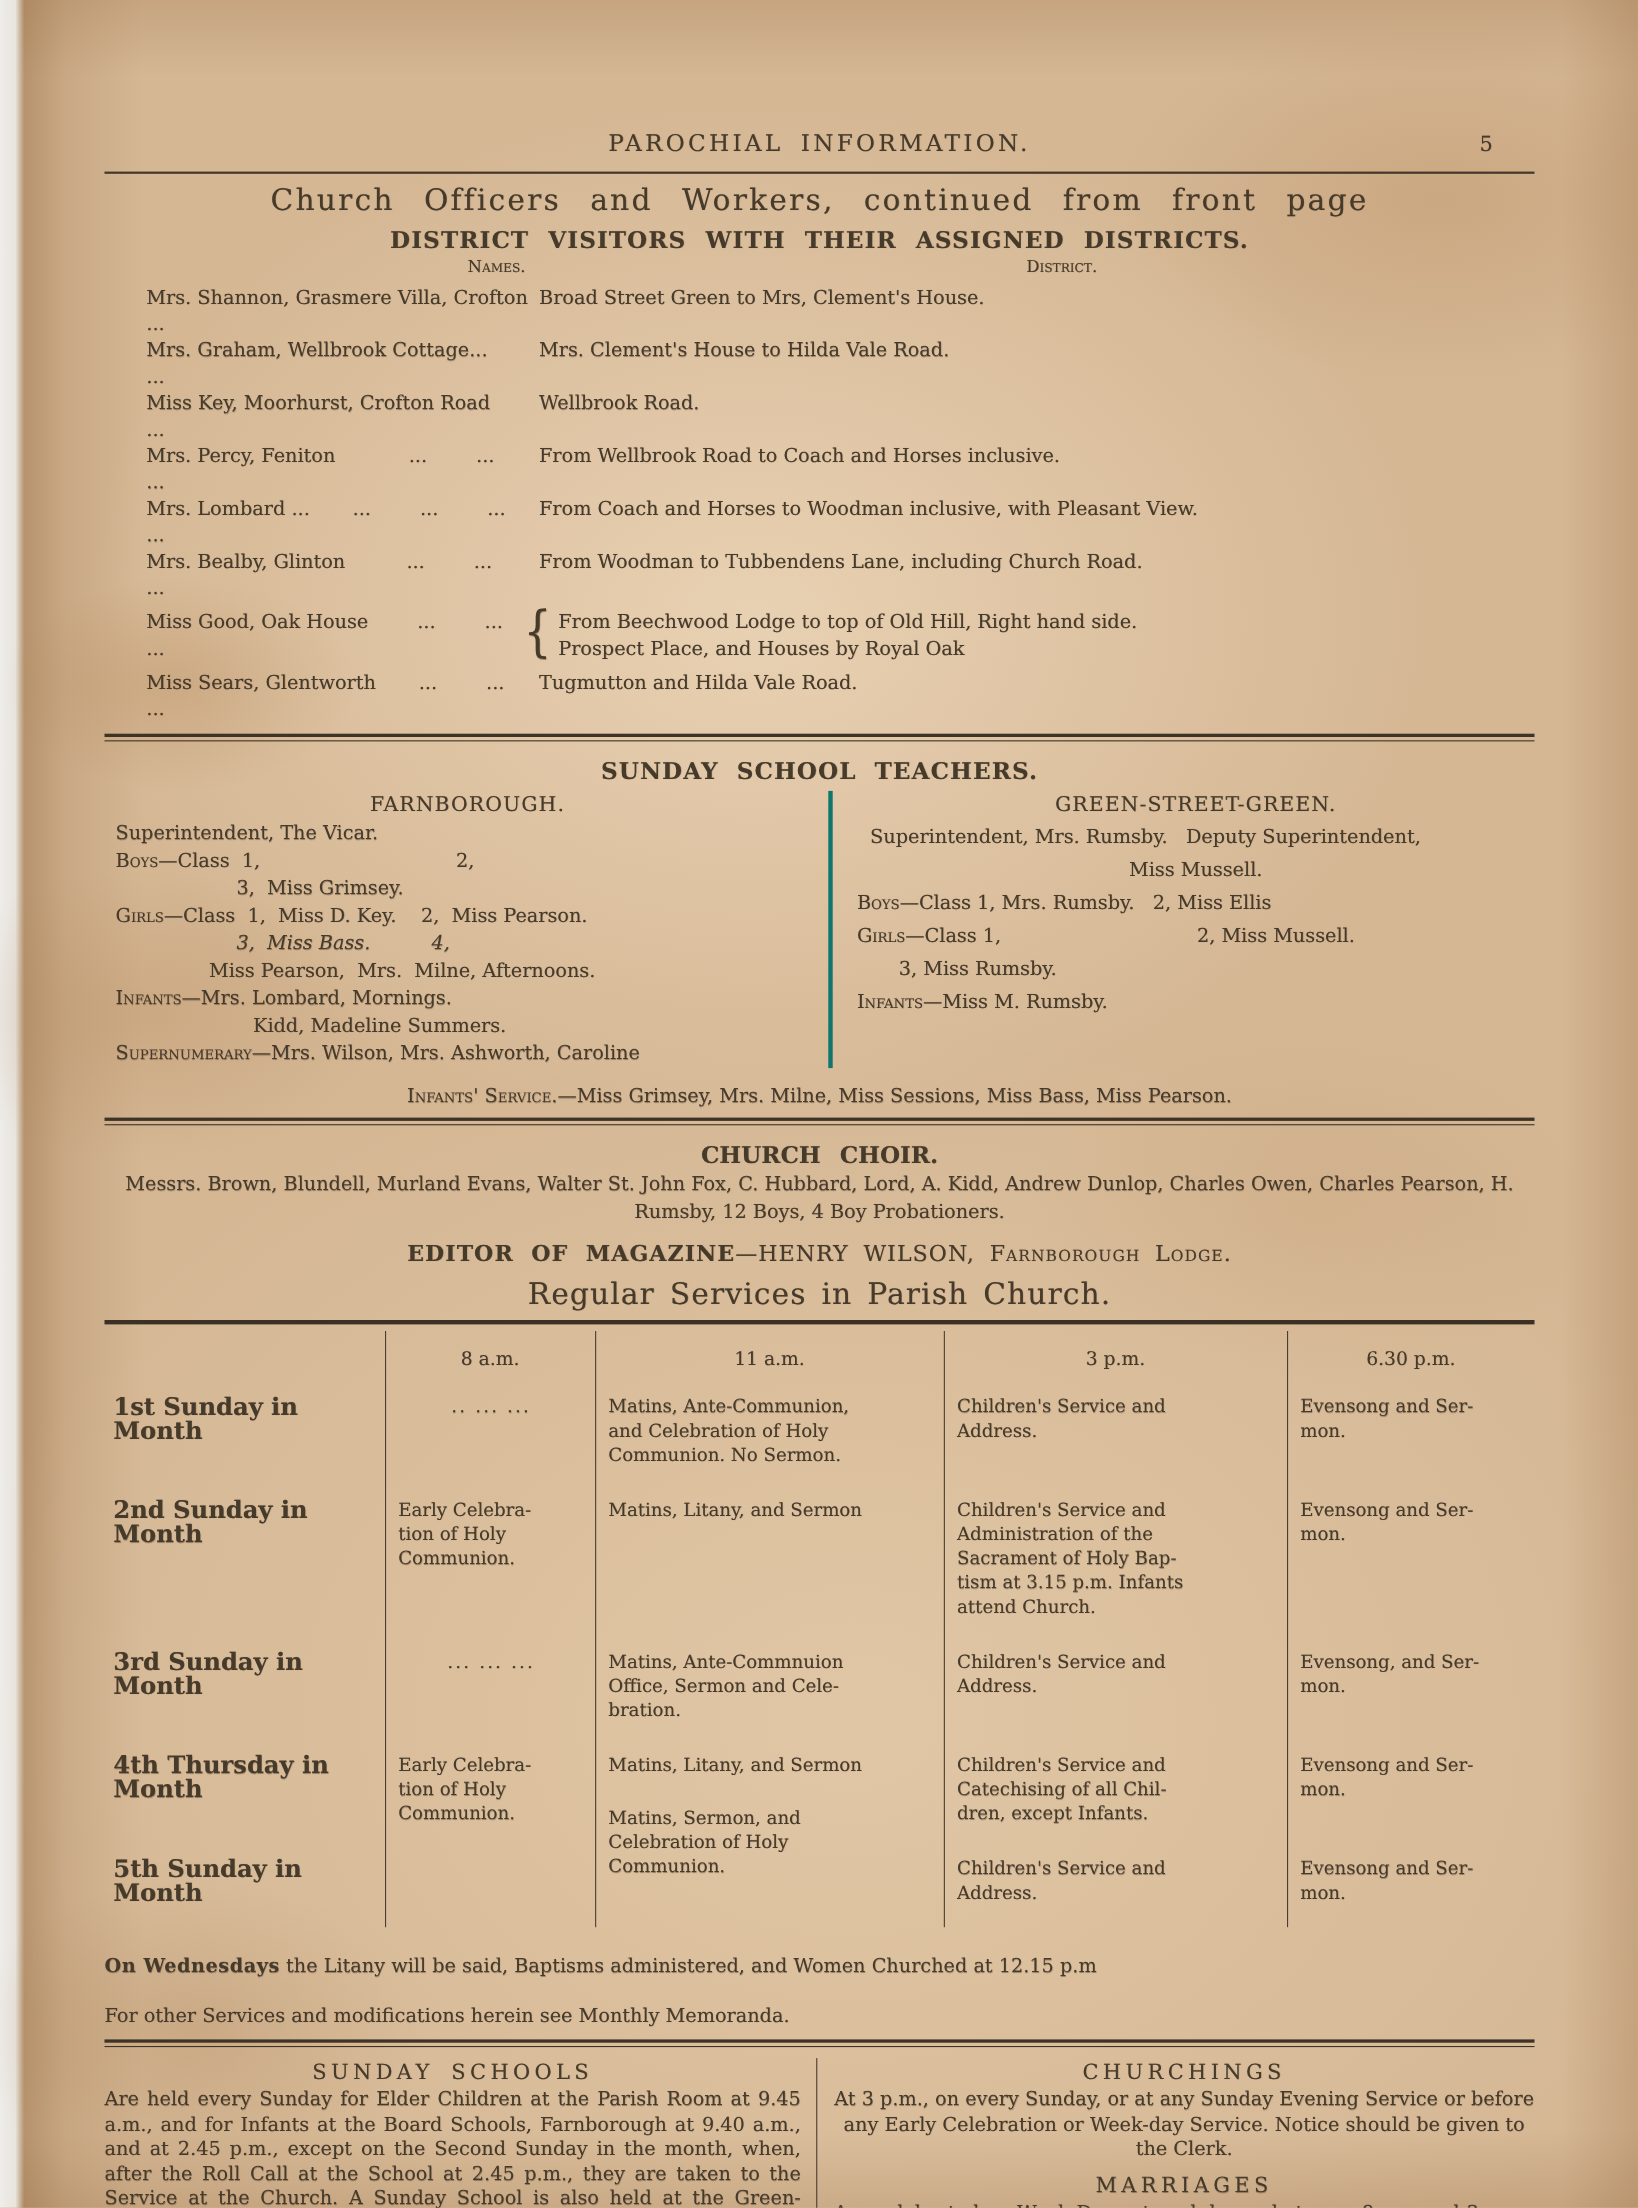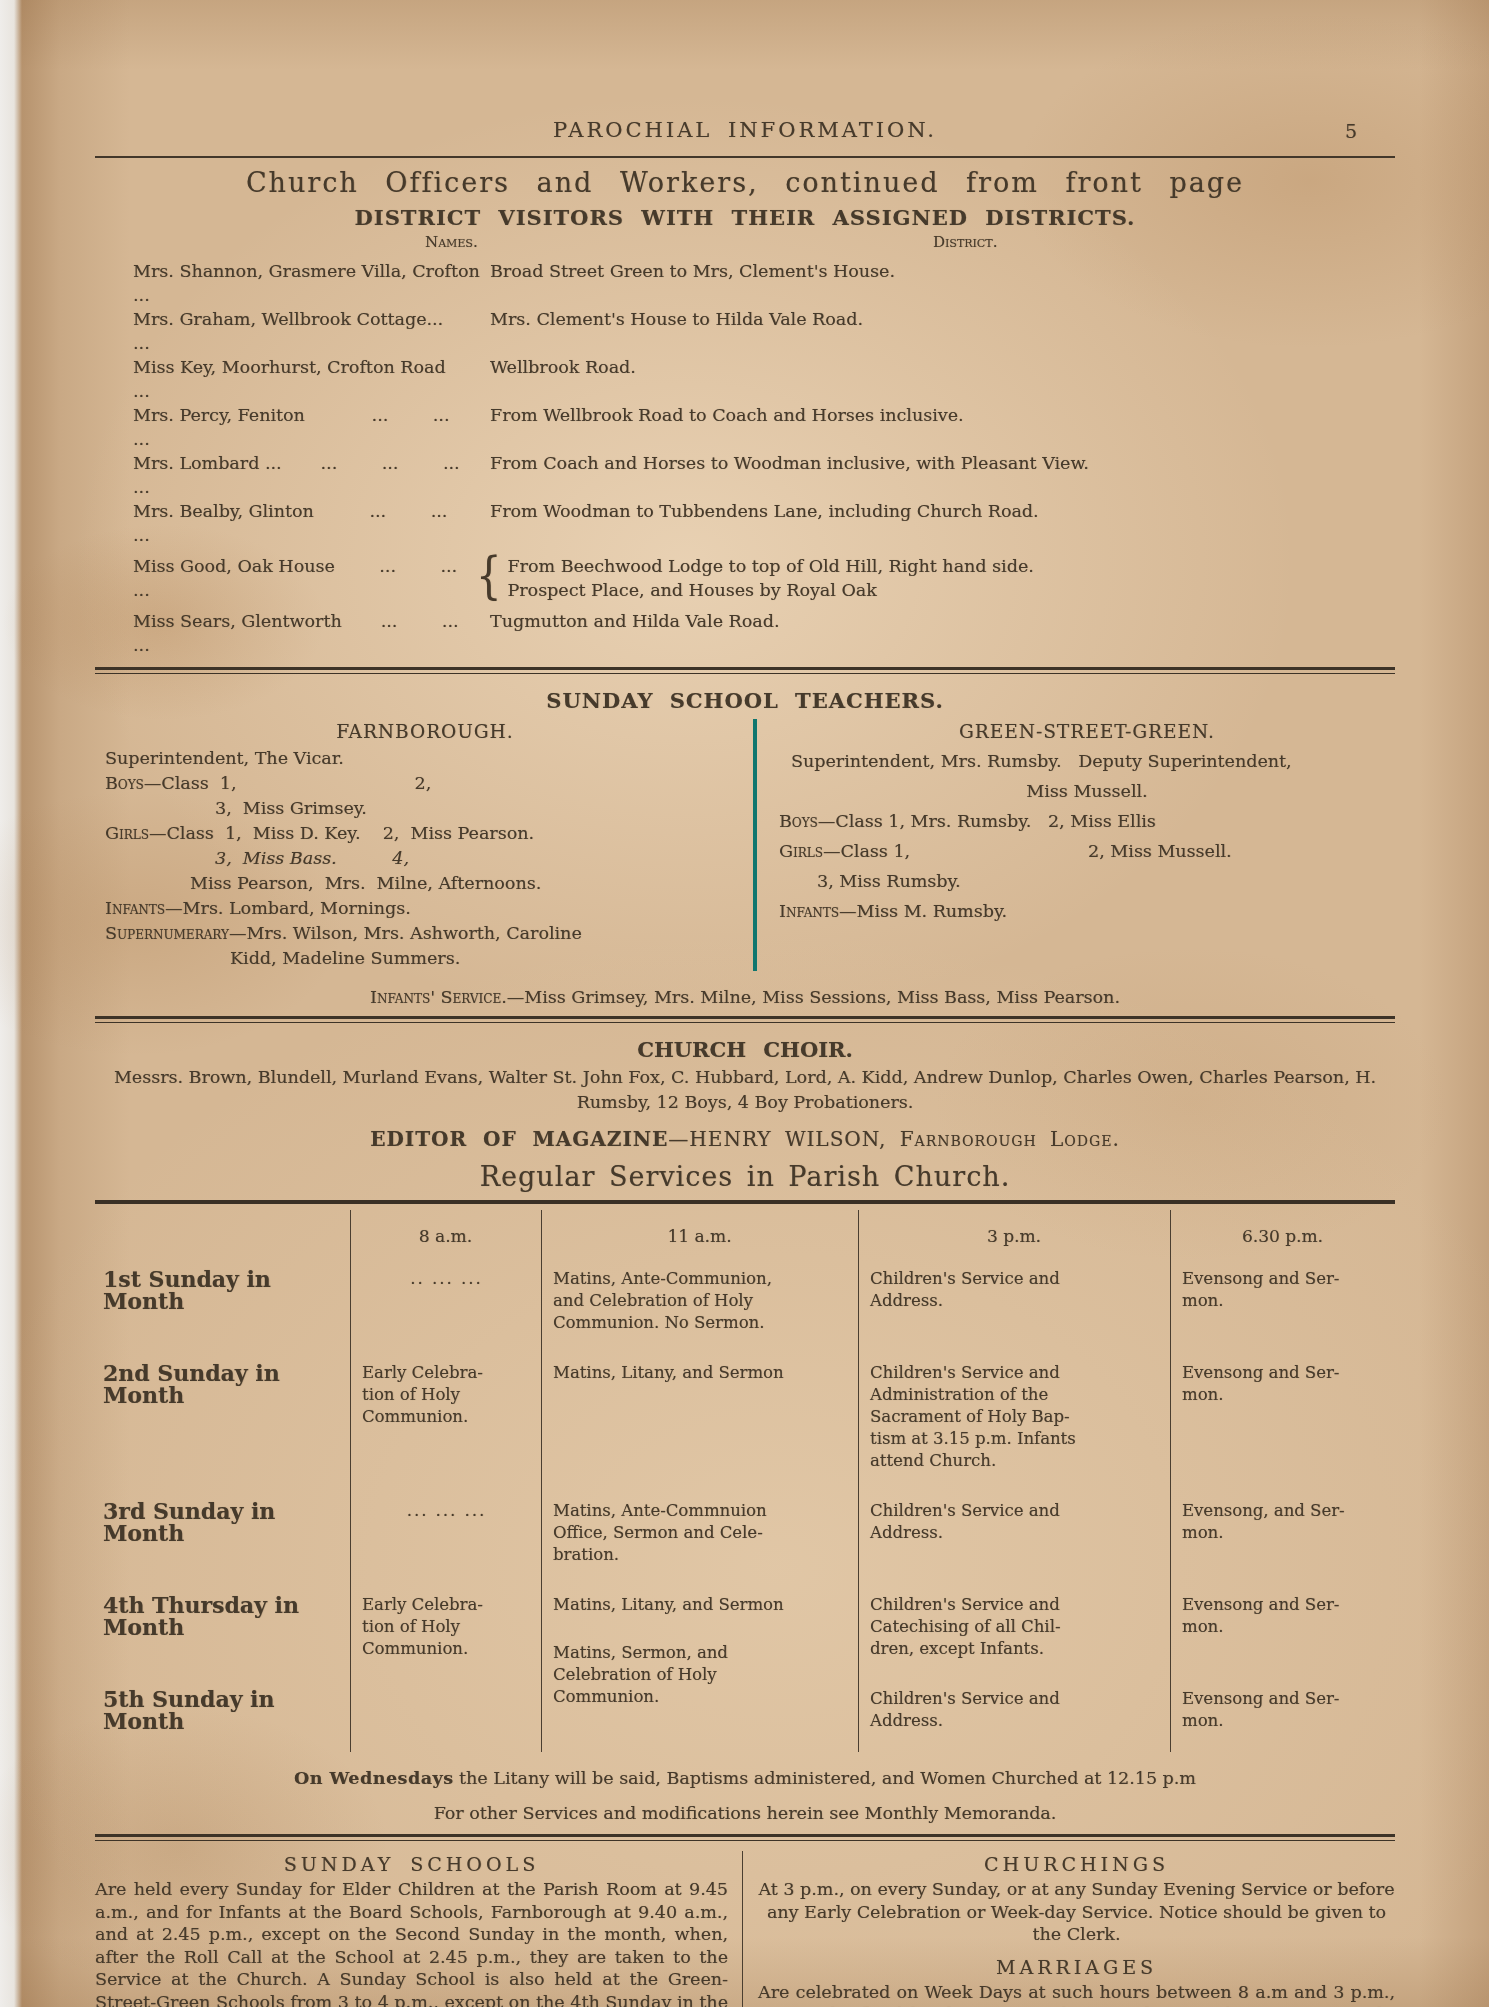--- a/index.html
+++ b/index.html
@@ -69,21 +69,21 @@
 
   
   .svc-table{position:relative;margin-top:8px;border-top:4px solid #3a3025;}
   .svc-grid{display:grid;grid-template-columns:255px 191px 317px 312px 225px;}
   .svc-grid .th{font-size:17px;text-align:center;padding:22px 6px 18px;}
   .svc-grid .td{font-size:16.5px;line-height:22px;padding:4px 10px 24px 12px;white-space:pre-line;vertical-align:top;}
   .svc-grid .td.c0{font-weight:bold;font-size:22px;padding-left:8px;white-space:normal;}
   .svc-grid .td.dots{text-align:center;letter-spacing:2px;}
   .svc-grid .td.liftup{position:relative;top:-46px;margin-bottom:-46px;}
   .vrule{position:absolute;top:6px;bottom:4px;width:1px;background:#4a3e30;}
-  .svc-note{font-size:17.5px;text-align:center;margin-top:10px;line-height:25px;}
+  .svc-note{font-size:17.5px;margin-top:20px;line-height:25px;}
   .svc-note b{letter-spacing:.5px;}
   .bottom-rule{margin-top:8px;}
 
   
   .bottom{display:flex;margin-top:10px;}
   .bcol.left{width:633px;flex:none;border-right:1px solid #4a3e30;padding-right:14px;}
   .bcol.right{flex:1;padding-left:15px;}
   .bheading{font-size:19px;text-align:center;letter-spacing:4px;word-spacing:6px;margin-top:10px;margin-bottom:3px;}
   .bheading:first-child{margin-top:2px;}
   .bbody{font-size:17.5px;line-height:22.5px;text-align:justify;}
@@ -166,22 +166,22 @@
     <div class="sst-col left">
       <div class="sst-title">FARNBOROUGH.</div>
       <div>
           <div class="tline">Superintendent, The Vicar.</div>
           <div class="tline"><span class="sc">Boys</span>—Class  1,                                2,</div>
           <div class="tline" style="margin-left: 110px;">3,  Miss Grimsey.</div>
           <div class="tline"><span class="sc">Girls</span>—Class  1,  Miss D. Key.    2,  Miss Pearson.</div>
           <div class="tline" style="margin-left: 110px; font-style: italic;">3,  Miss Bass.          4,</div>
           <div class="tline" style="margin-left: 85px;">Miss Pearson,  Mrs.  Milne, Afternoons.</div>
           <div class="tline"><span class="sc">Infants</span>—Mrs. Lombard, Mornings.</div>
+          <div class="tline" style="margin-left: 125px;">Kidd, Madeline Summers.</div>
           <div class="tline"><span class="sc">Supernumerary</span>—Mrs. Wilson, Mrs. Ashworth, Caroline</div>
-          <div class="tline" style="margin-left: 125px;">Kidd, Madeline Summers.</div>
         </div>
     </div>
     <div class="sst-col right">
       <div class="sst-title">GREEN-STREET-GREEN.</div>
       <div>
           <div class="tline" style="margin-left: 12px;">Superintendent, Mrs. Rumsby.   Deputy Superintendent,</div>
           <div class="tline center">Miss Mussell.</div>
           <div class="tline"><span class="sc">Boys</span>—Class 1, Mrs. Rumsby.   2, Miss Ellis</div>
           <div class="tline"><span class="sc">Girls</span>—Class 1,                                2, Miss Mussell.</div>
           <div class="tline" style="margin-left: 38px;">3, Miss Rumsby.</div>

